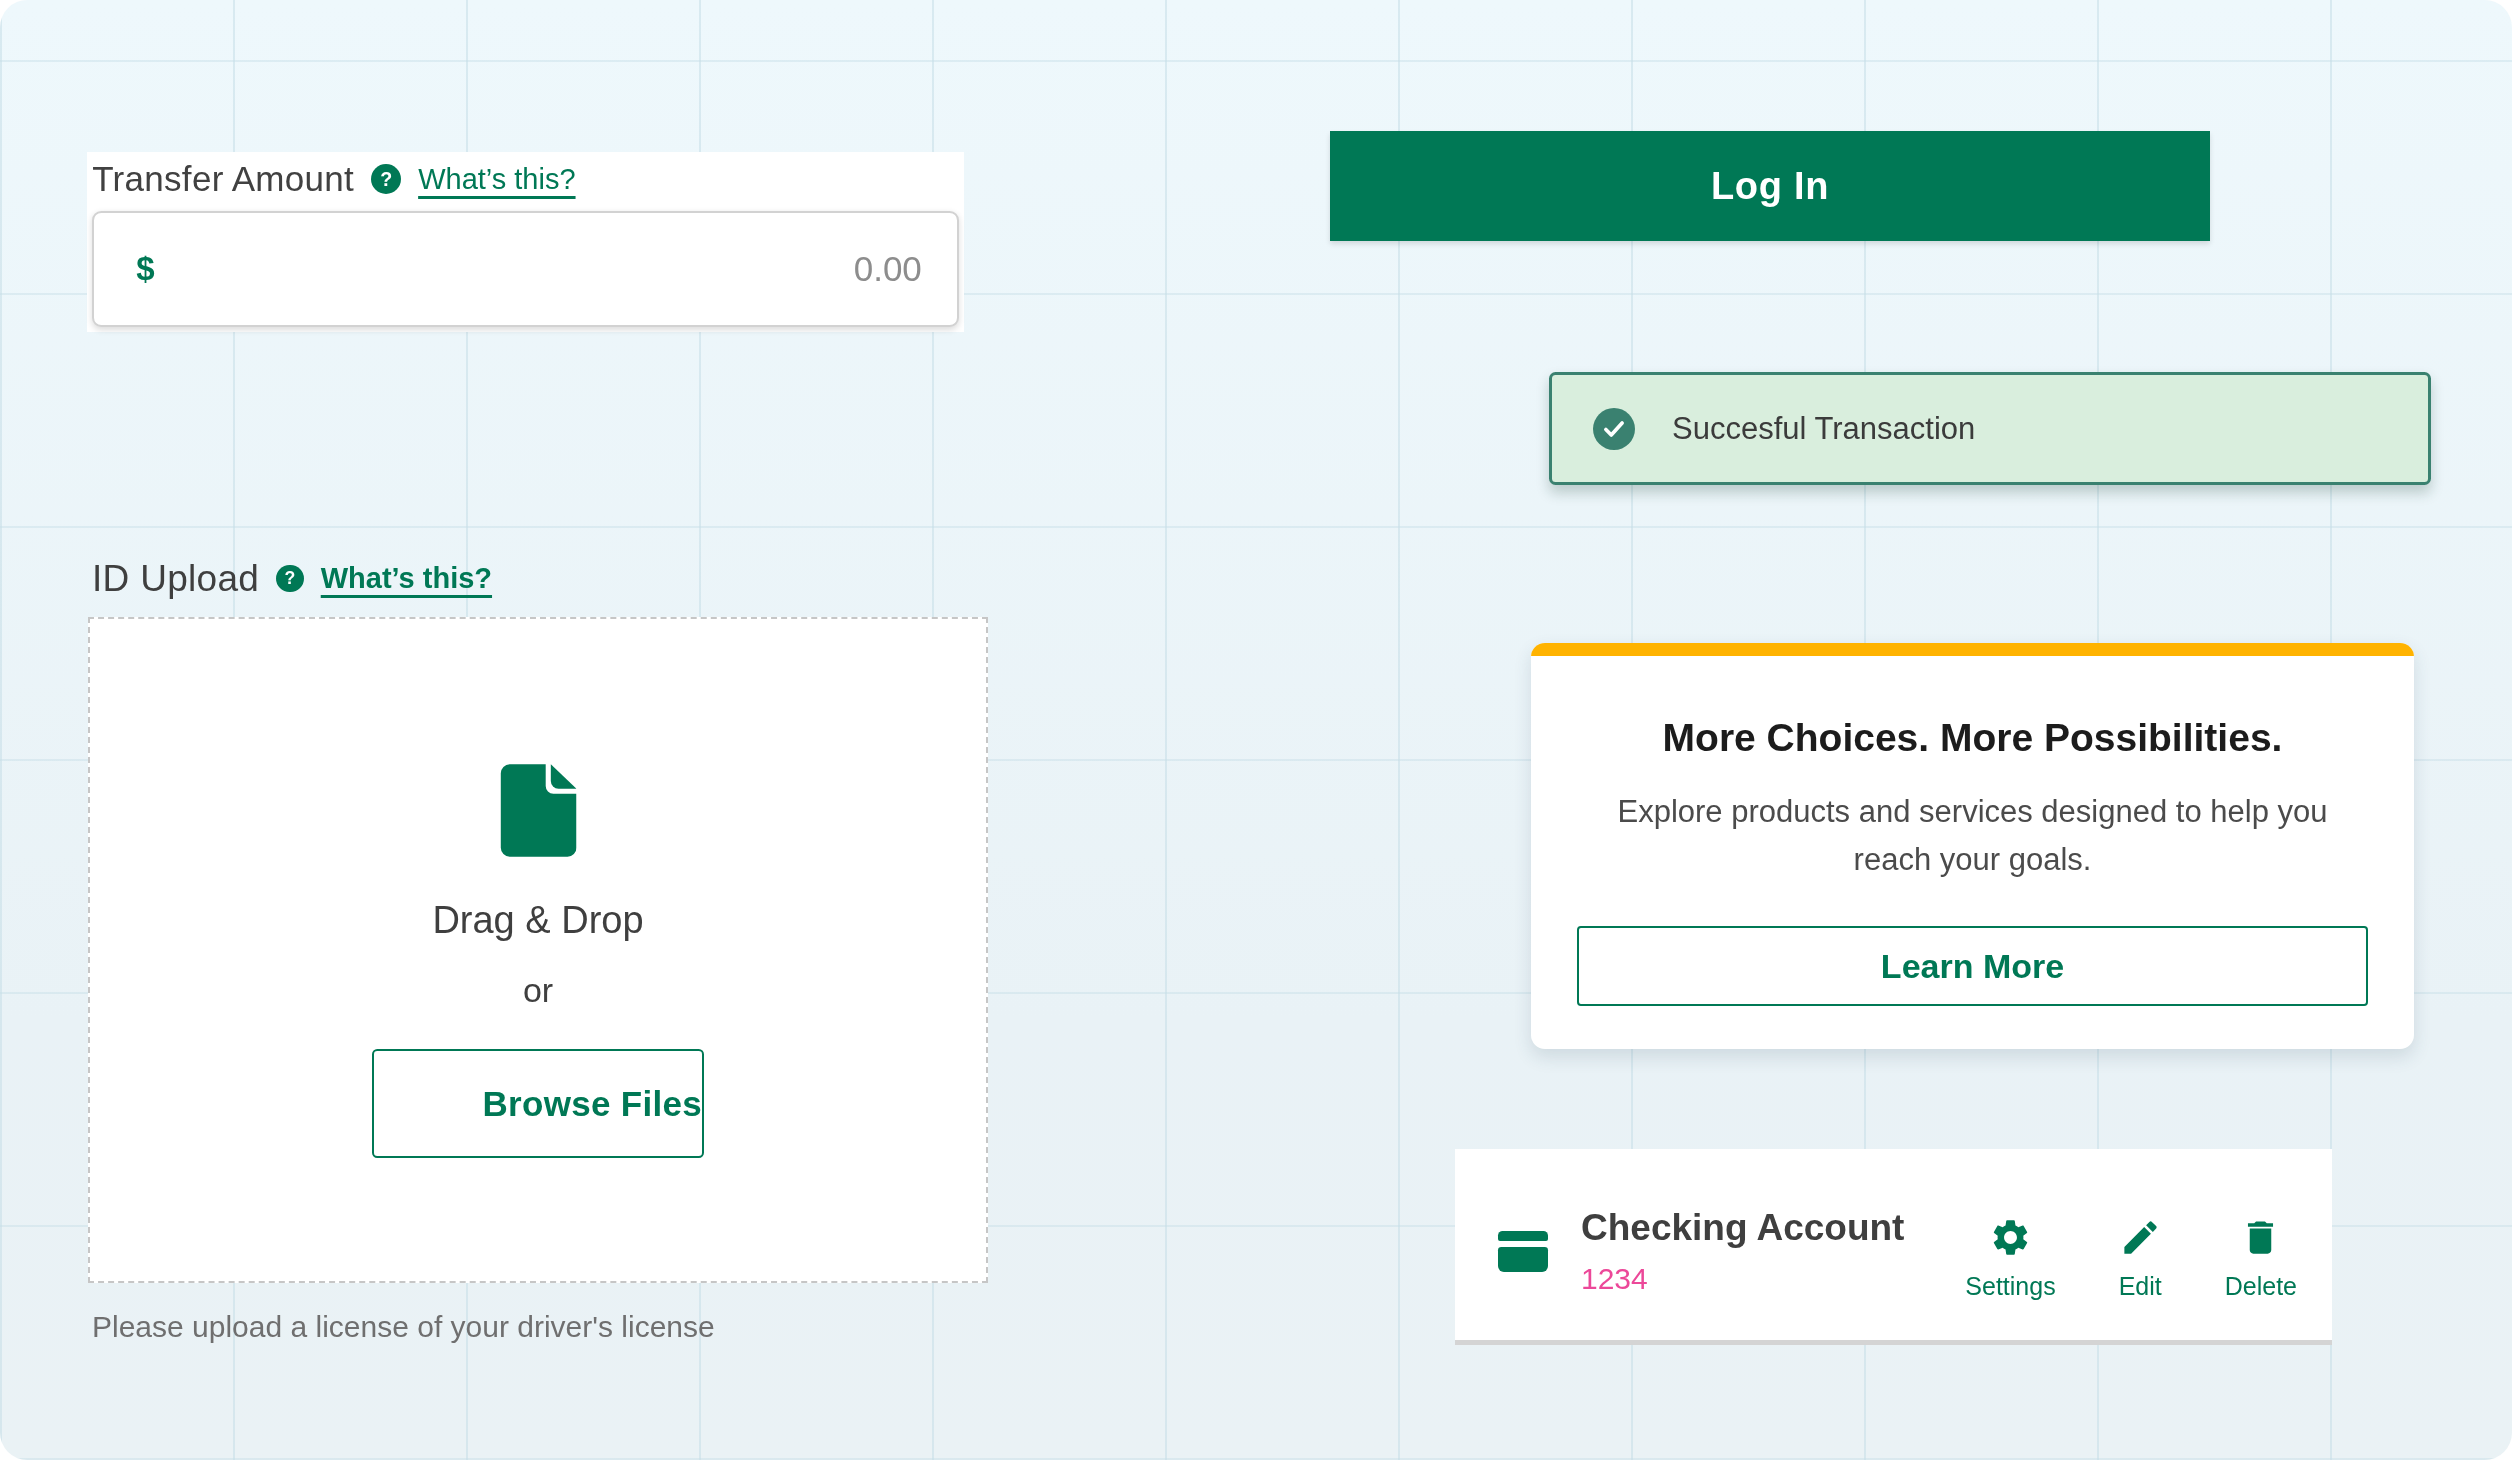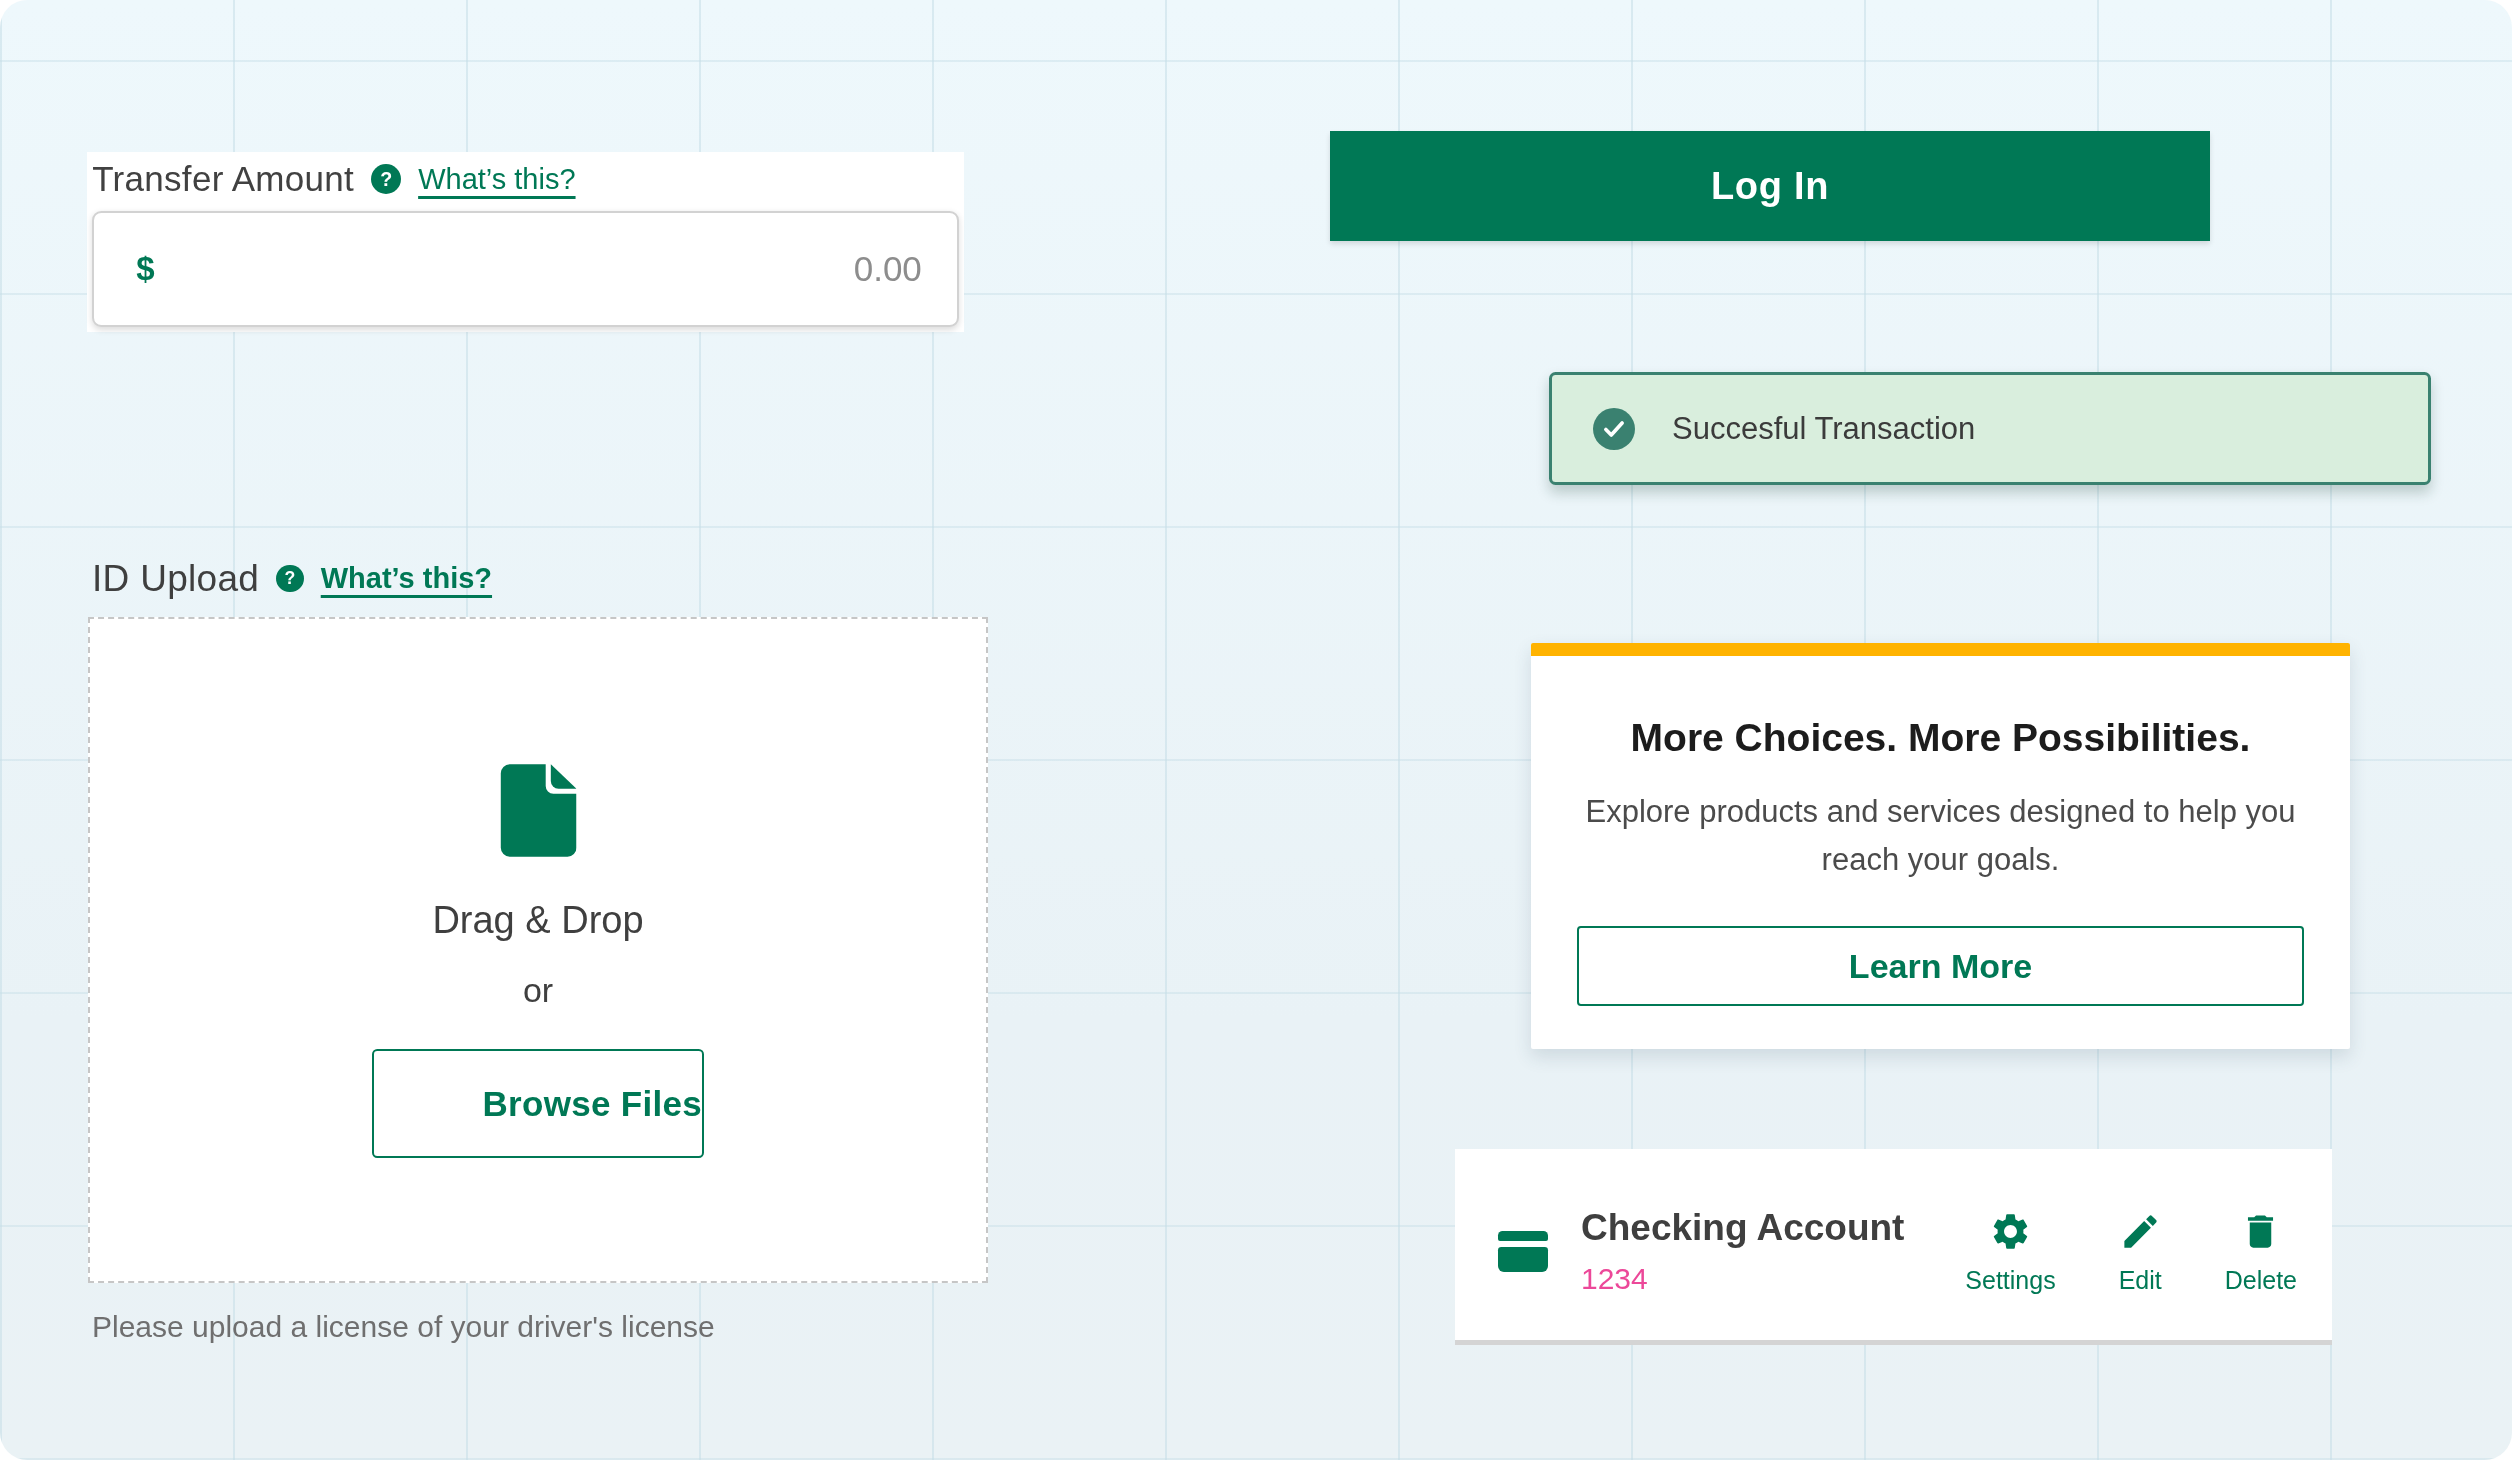--- a/index.html
+++ b/index.html
@@ -40,40 +40,40 @@
   
   .toast { position: absolute; left: 1549px; top: 372px; width: 882px; height: 113px;
     background: #d9eedd; border: 3.3px solid #3a8170; border-radius: 6.5px;
     display: flex; align-items: center; padding-left: 41px; gap: 37px;
     box-shadow: 0 7.9px 13px rgba(20,60,45,0.22); }
   .toast-check { width: 42px; height: 42px; border-radius: 50%; background: #3a8170;
     display: flex; align-items: center; justify-content: center; flex: 0 0 auto; }
   .toast-text { font-size: 31px; color: #3b3b3b; }
 
   
-  .promo-card { position: absolute; left: 1531px; top: 643px; width: 819px; height: 406px;
-    background: #ffffff; border-radius: 2px; overflow: hidden;
+  .promo-card { position: absolute; left: 1531px; top: 643px; width: 883px; height: 406px;
+    background: #ffffff; border-radius: 14px; overflow: hidden;
     box-shadow: 0 7.9px 18.3px rgba(40,70,90,0.14); }
   .promo-topbar { height: 13px; width: 100%; background: #ffb300; }
   .promo-title { margin-top: 60px; text-align: center; font-size: 39px; font-weight: bold; color: #1c1c1c; }
   .promo-body { margin: 27.5px auto 0; width: 759px; text-align: center; font-size: 31px; color: #4b4b4b; line-height: 1.55; }
   .promo-cta { position: absolute; left: 46px; right: 46px; bottom: 43px; height: 80px;
     border: 2px solid #007855; border-radius: 3.9px; background: #ffffff;
     display: flex; align-items: center; justify-content: center; cursor: pointer; }
   .promo-cta span { color: #007855; font-size: 34px; font-weight: bold; }
 
   
   .account-card { position: absolute; left: 1455px; top: 1149px; width: 877px; height: 196px;
     background: #ffffff; border-bottom: 5.2px solid #d4d4d4; }
   .card-icon { position: absolute; left: 43px; top: 82px; width: 50px; height: 41px; }
   .card-icon .stripe { height: 9.8px; background: #007855; border-radius: 4.6px 4.6px 2px 2px; }
   .card-icon .body { margin-top: 5.9px; height: 25px; background: #007855; border-radius: 3.3px 3.3px 5.9px 5.9px; }
   .account-name { position: absolute; left: 126px; top: 58px; font-size: 37px; font-weight: bold; color: #3f3f3f; }
   .account-number { position: absolute; left: 126px; top: 113px; font-size: 30px; color: #ec4899; }
-  .account-actions { position: absolute; right: 35px; top: 61px; display: flex; gap: 63px; }
+  .account-actions { position: absolute; right: 35px; top: 67px; display: flex; gap: 63px; }
   .action { display: flex; flex-direction: column; align-items: center; gap: 13px; cursor: pointer; }
   .action svg { width: 43px; height: 43px; }
   .action-label { color: #007855; font-size: 25px; }
 
   
   .upload-label-row { position: absolute; left: 92px; top: 555px; height: 47px; display: flex; align-items: center; gap: 17px; }
   .upload-label { font-size: 37px; color: #3f3f3f; letter-spacing: 0.3px; }
   .help-icon.small { width: 27.5px; height: 27.5px; font-size: 17.7px; }
   .help-link.bold { font-weight: bold; font-size: 29px; }
   .dropzone { position: absolute; left: 88px; top: 617px; width: 900px; height: 666px;

